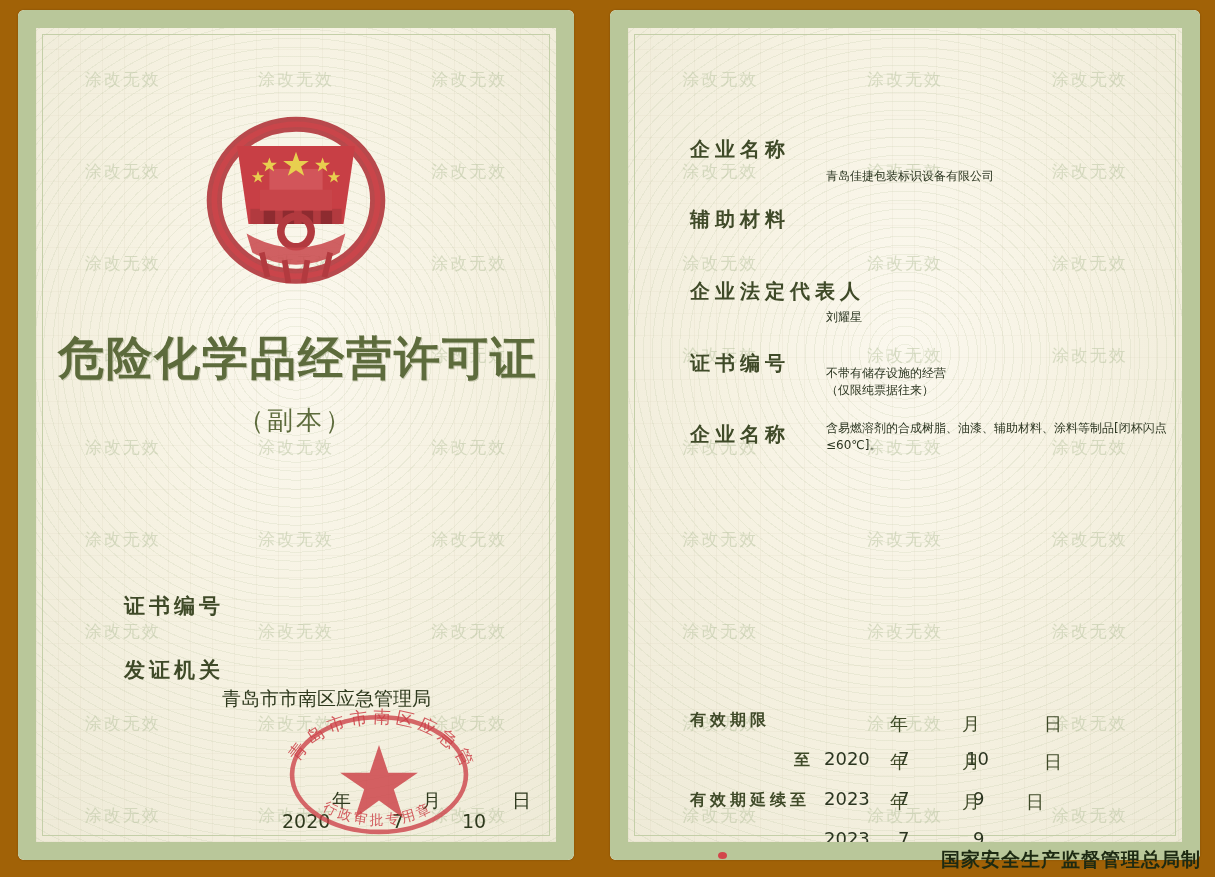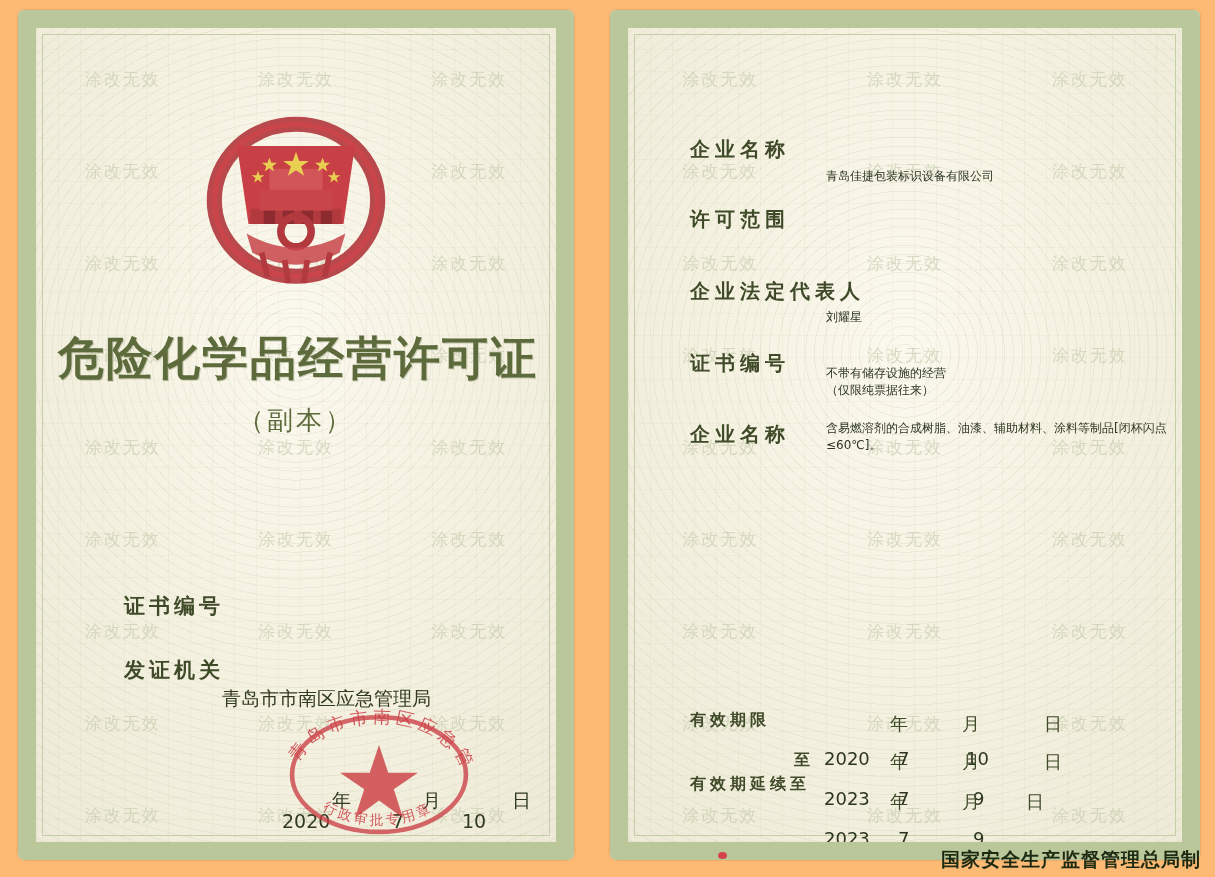--- a/index.html
+++ b/index.html
@@ -1,17 +1,17 @@
 <!DOCTYPE html>
 <html><head>
 <meta charset="utf-8">
 <style>
   html,body{margin:0;padding:0;background:#ffffff;}
   body{width:1215px;height:877px;font-family:"Liberation Sans","DejaVu Sans",sans-serif;overflow:hidden;}
-  .page{position:relative;width:1215px;height:877px;background:#fdba74;}
+  .page{position:relative;width:1215px;height:877px;background:#a16207;}
 
   
   .cert{
     position:absolute;
     background:#f3f1e2;
     border-radius:6px;
     box-shadow:0 0 2px rgba(0,0,0,.25);
     overflow:hidden;
   }
   .cert .outer-border{
@@ -345,36 +345,36 @@
           <div class="wm-row" style="top: 776px;">
             <span>涂改无效</span>
             <span>涂改无效</span>
             <span>涂改无效</span>
           </div>
         </div>
 
       <div class="rf-label" id="r-label-1">企业名称</div>
       <div class="rf-value" id="r-value-1">青岛佳捷包装标识设备有限公司</div>
 
-      <div class="rf-label" id="r-label-2">许可范围</div>
+      <div class="rf-label" id="r-label-2">辅助材料</div>
 
       <div class="rf-label" id="r-label-3">企业法定代表人</div>
       <div class="rf-value" id="r-value-3">刘耀星</div>
 
       <div class="rf-label" id="r-label-4">证书编号</div>
       <div class="rf-value" id="r-value-4" style="white-space:pre-line;">不带有储存设施的经营
 （仅限纯票据往来）</div>
 
       <div class="rf-label" id="r-label-5">企业名称</div>
       <div class="rf-value" id="r-value-5">含易燃溶剂的合成树脂、油漆、辅助材料、涂料等制品[闭杯闪点≤60℃]。</div>
 
       <div class="valid-block">
         <div class="v-label" style="left:62px;top:2px;">有效期限</div>
         <div class="v-label" style="left:166px;top:42px;">至</div>
-        <div class="v-label" style="left:62px;top:66px;font-family:Liberation Mono, monospace;">有效期延续至</div>
+        <div class="v-label" style="left:62px;top:82px;font-family:Liberation Mono, monospace;">有效期延续至</div>
 
         <div class="v-unit" style="left:262px;top:4px;">年</div>
         <div class="v-unit" style="left:334px;top:4px;">月</div>
         <div class="v-unit" style="left:416px;top:4px;">日</div>
 
         <div class="v-cell" style="left:196px;top:40px;">2020</div>
         <div class="v-cell" style="left:270px;top:40px;">7</div>
         <div class="v-cell" style="left:338px;top:40px;">10</div>
         <div class="v-unit" style="left:262px;top:42px;">年</div>
         <div class="v-unit" style="left:334px;top:42px;">月</div>

